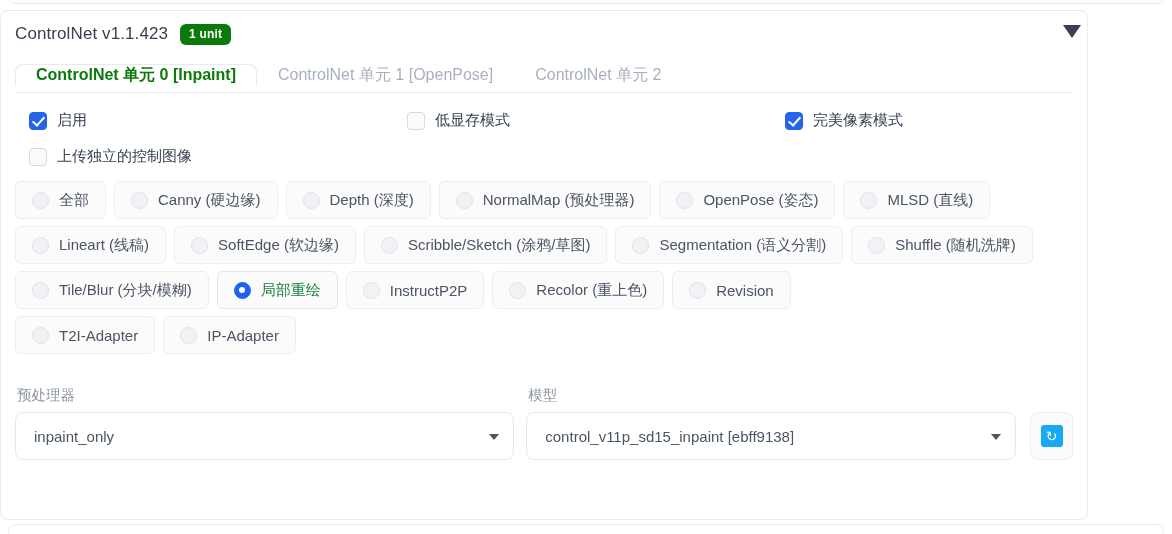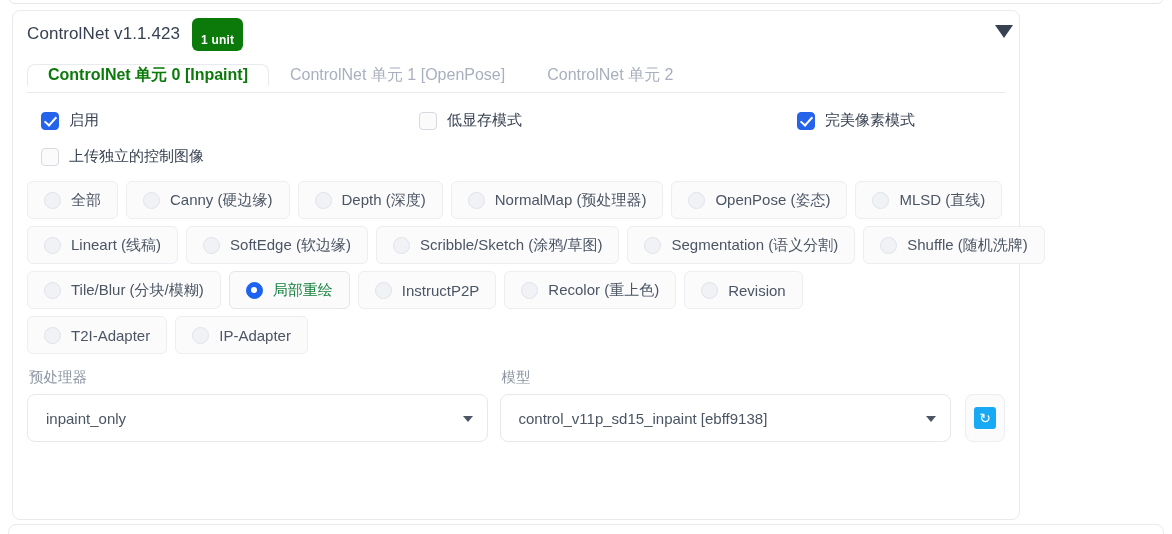--- a/index.html
+++ b/index.html
@@ -17,22 +17,22 @@
     position: absolute;
     left: 8px; right: 8px; top: -10px;
     height: 14px;
     border: 1px solid #e5e7eb;
     border-radius: 8px;
     background: #fff;
   }
 
   .cn-panel {
     position: absolute;
-    left: 12px; top: 10px;
-    width: 1008px;
+    left: 0; top: 10px;
+    width: 1088px;
     height: 510px;
     background: #ffffff;
     border: 1px solid #e8eaed;
     border-radius: 8px;
     overflow: visible;
   }
 
   
   .cn-header {
     position: relative;
@@ -46,21 +46,21 @@
     font-size: 17px;
     color: #374151;
     letter-spacing: .1px;
   }
   .unit-badge {
     background: #0b7a0b;
     color: #ffffff;
     font-size: 12px;
     font-weight: bold;
     border-radius: 6px;
-    padding: 16px 9px 5px;
+    padding: 4px 9px 5px;
     line-height: 1;
     letter-spacing: .2px;
   }
   .collapse-arrow {
     position: absolute;
     right: 6px;
     top: 14px;
     width: 0; height: 0;
     border-left: 9px solid transparent;
     border-right: 9px solid transparent;
@@ -189,21 +189,21 @@
   .rbtn .rl {
     font-size: 15px;
     color: #4b5563;
   }
   .rbtn.on .rl { color: #15803d; }
 
   
   .dd-area {
     display: flex;
     gap: 12px;
-    margin-top: 14px;
+    margin-top: 32px;
     align-items: flex-end;
   }
   .dd-field { display: flex; flex-direction: column; }
   .dd-field.pre { width: 540px; }
   .dd-field.mdl { width: 530px; }
   .dd-label {
     font-size: 14.5px;
     color: #8b93a1;
     margin-bottom: 7px;
     margin-left: 2px;

